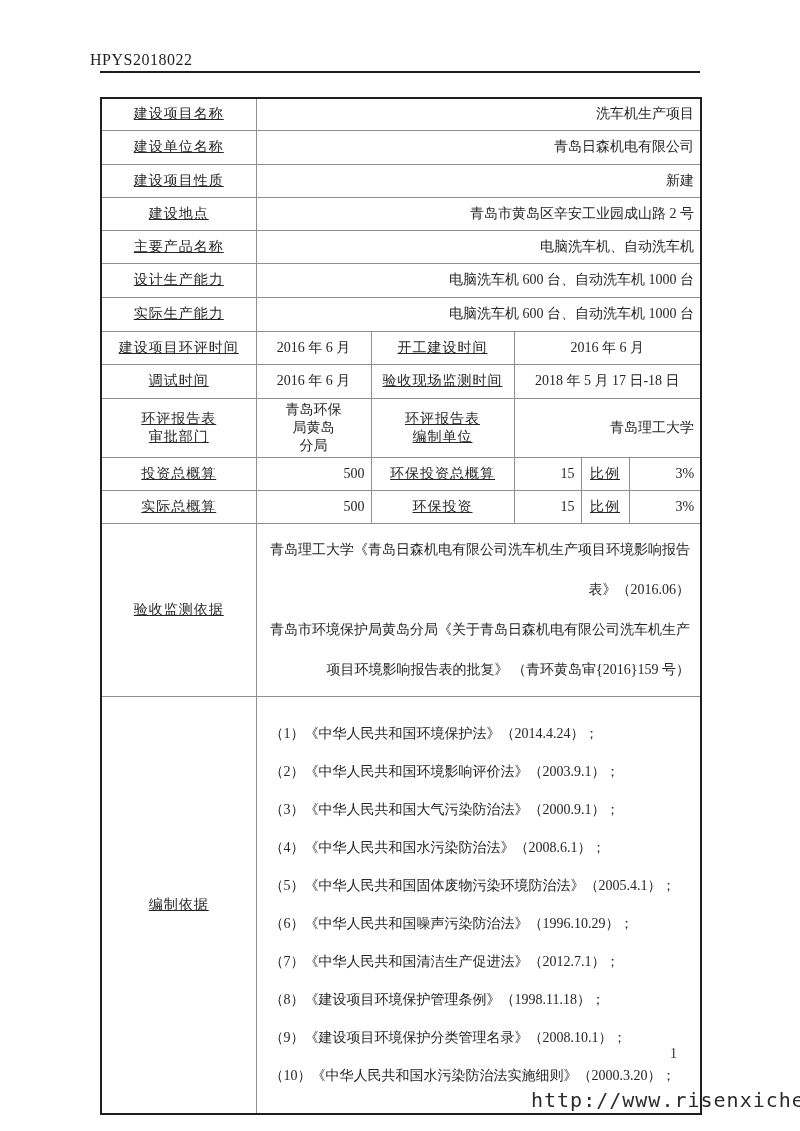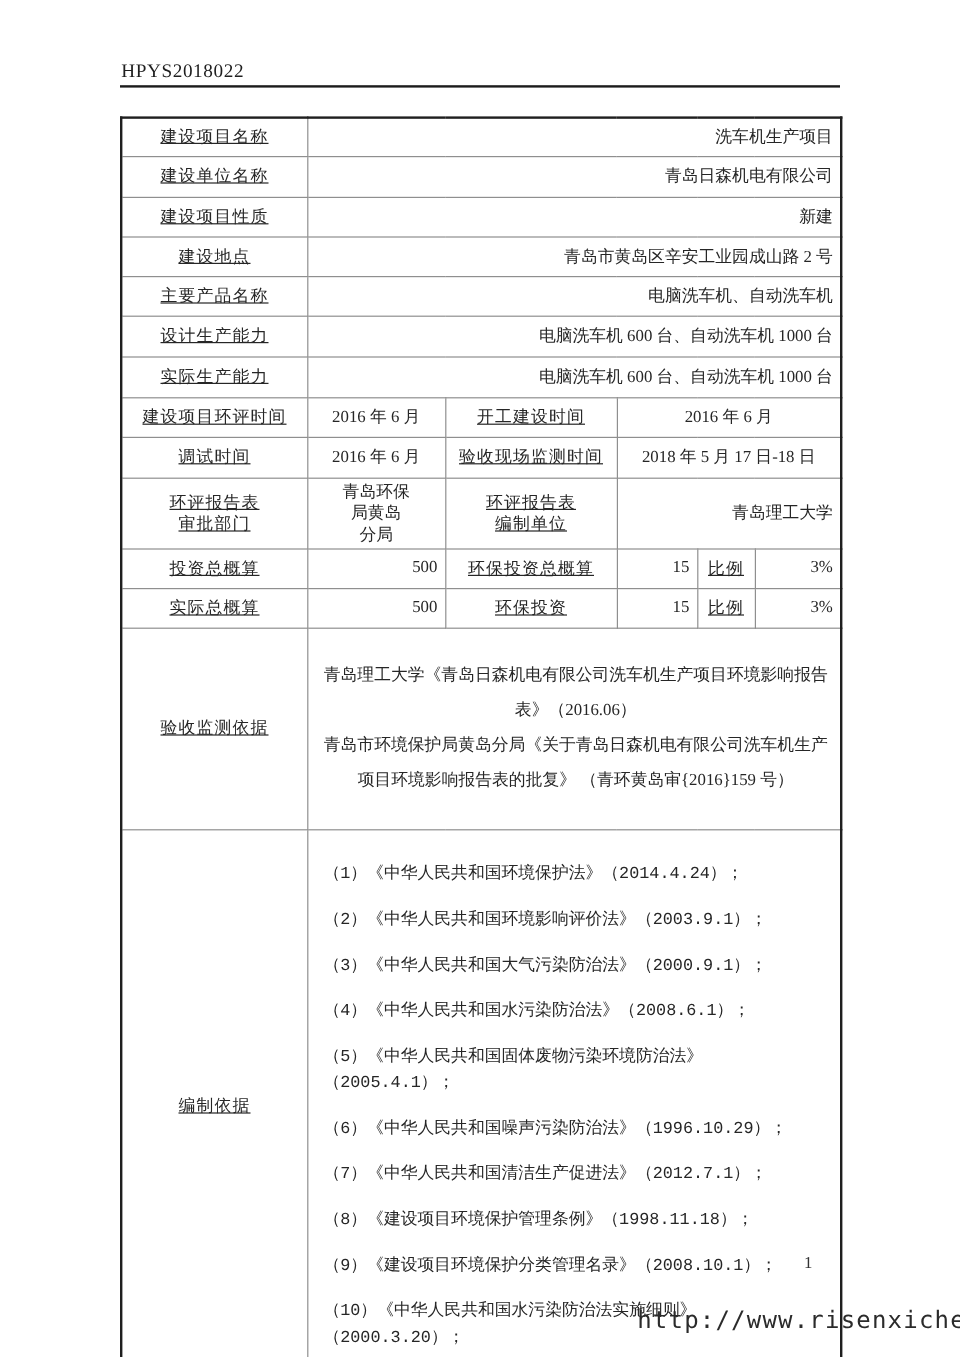--- a/index.html
+++ b/index.html
@@ -6,21 +6,21 @@
   html, body { width: 800px; height: 1131px; }
   body {
     position: relative;
     background: #ffffff;
     font-family: "Liberation Serif", "DejaVu Serif", serif;
     color: #262626;
     overflow: hidden;
   }
   .doc-number {
     position: absolute;
-    left: 101px;
+    left: 90px;
     top: 51px;
     font-size: 16px;
     letter-spacing: 0.5px;
     color: #1f1f1f;
   }
   .header-rule {
     position: absolute;
     left: 100px;
     top: 71px;
     width: 600px;
@@ -55,32 +55,31 @@
   }
   td.val-center {
     text-align: center;
     padding: 2px 4px;
   }
   td.wrap-center {
     text-align: center;
     padding: 2px 24px;
   }
   td.basis-text {
-    text-align: center;
+    text-align: right;
     padding: 6px 10px 6px 13px;
-    line-height: 29px;
+    line-height: 40px;
   }
   td.list-cell {
     text-align: left;
     padding: 10px 8px 10px 13px;
   }
   .list-item {
     line-height: 22px;
     font-size: 14px;
-    font-family: Liberation Mono, monospace;
   }
   tr.h32 { height: 32px; }
   tr.h33 { height: 33px; }
   tr.h34 { height: 34px; }
   tr.h51 { height: 51px; }
   tr.h49 { height: 49px; }
   tr.h168 { height: 168px; }
   tr.h267 { height: 267px; }
   .page-number {
     position: absolute;

